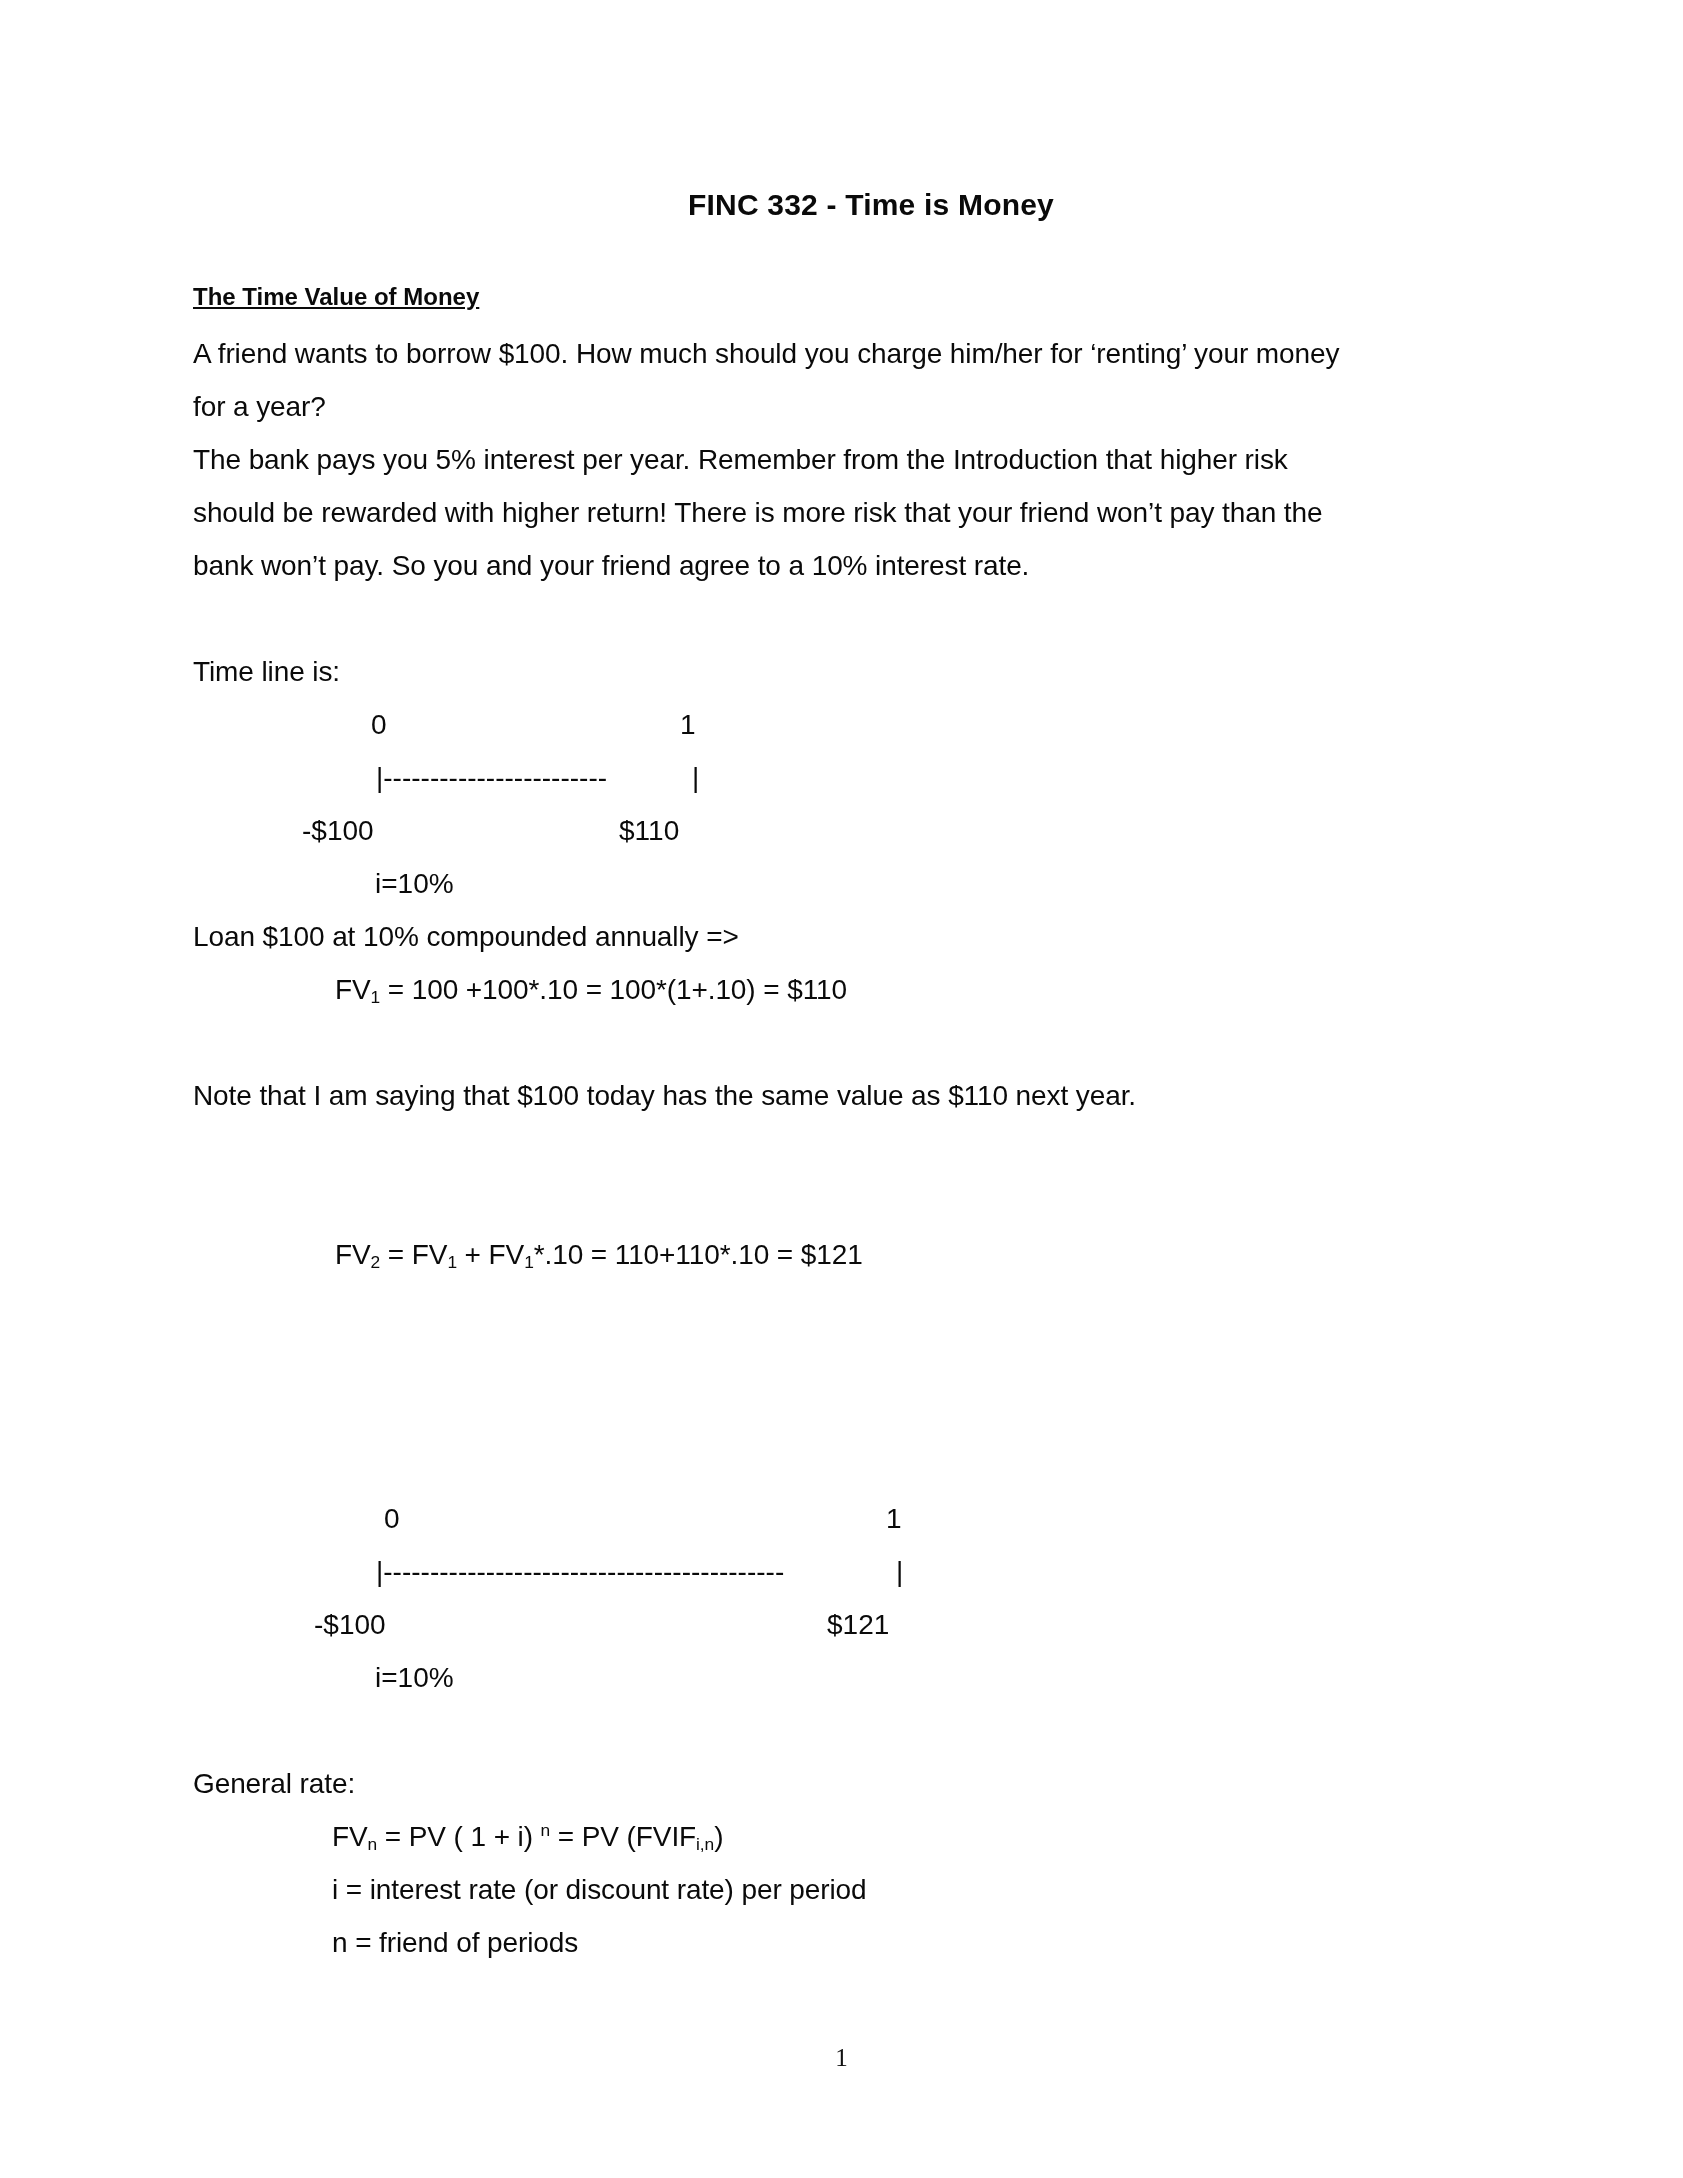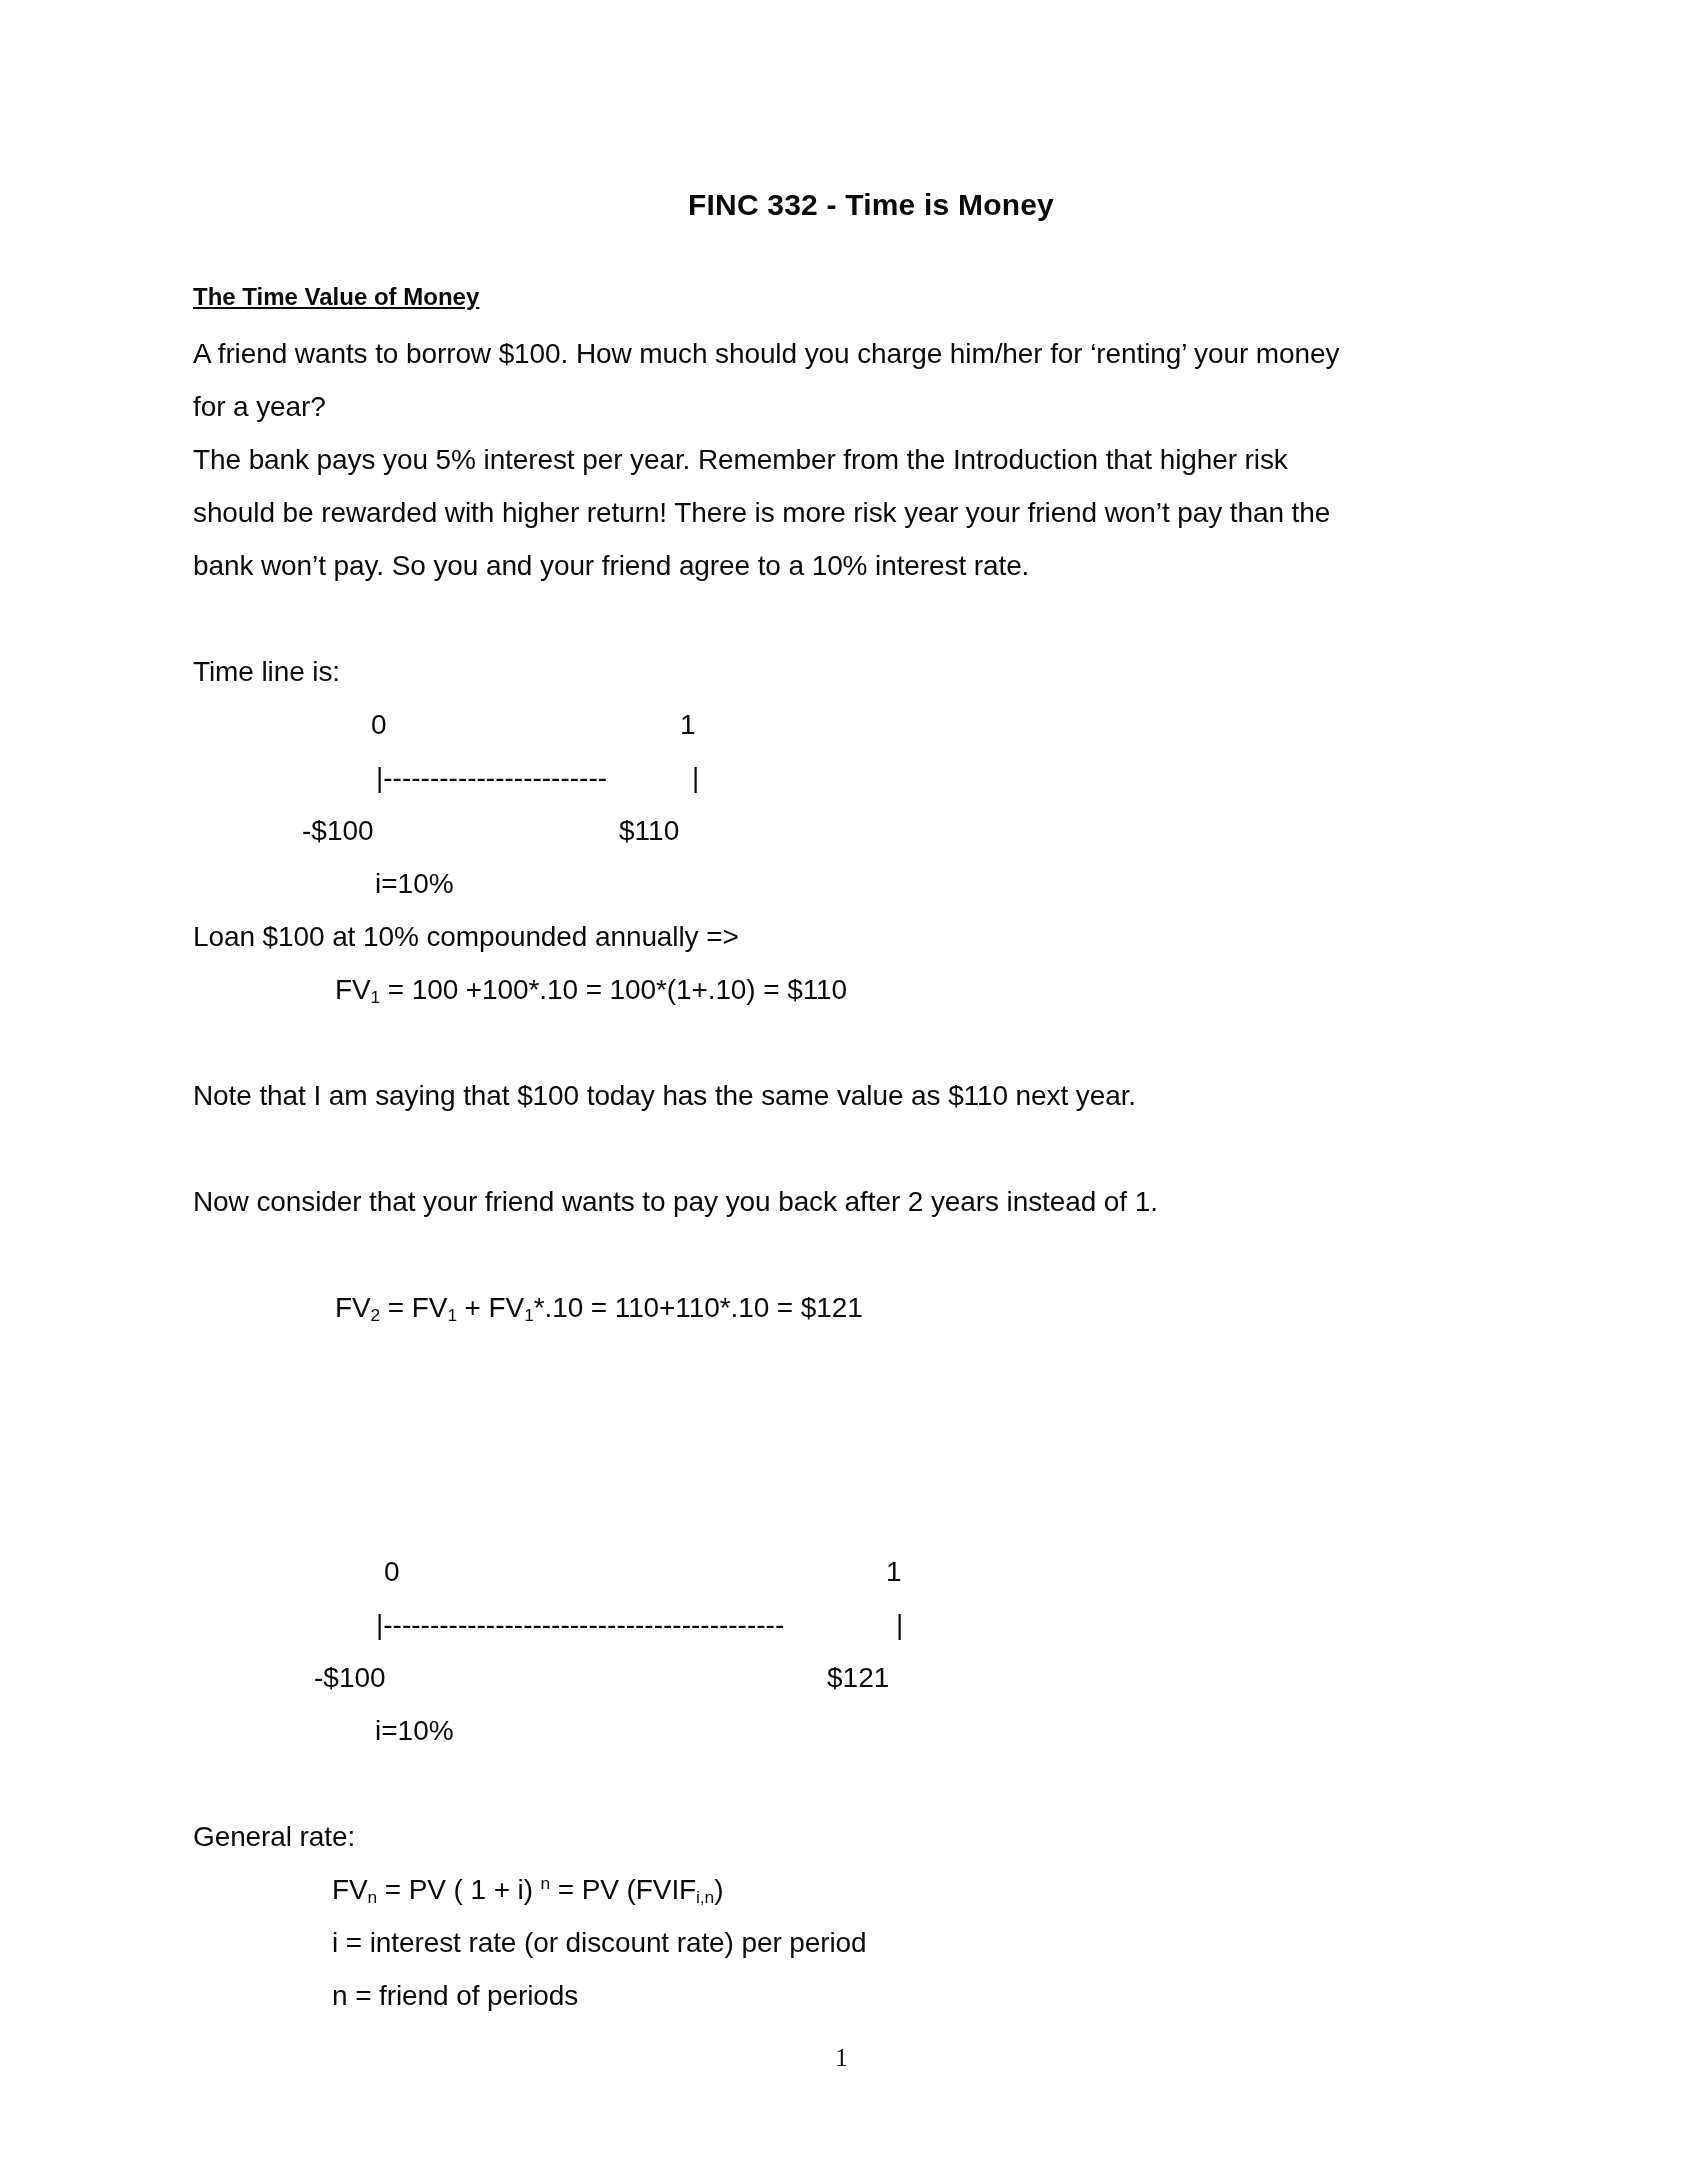--- a/index.html
+++ b/index.html
@@ -103,21 +103,21 @@
     <div class="doc-title">FINC 332  - Time is Money</div>
 
     <div>
       <span class="section-head">The Time Value of Money</span>
     </div>
 
     <div class="para">A friend wants to borrow $100.  How much should you charge him/her for ‘renting’ your money</div>
     <div class="para">for a year?</div>
 
     <div class="para">The bank pays you 5% interest per year.  Remember from the Introduction that higher risk</div>
-    <div class="para">should be rewarded with higher return!  There is more risk year your friend won’t pay than the</div>
+    <div class="para">should be rewarded with higher return!  There is more risk that your friend won’t pay than the</div>
     <div class="para">bank won’t pay.  So you and your friend agree to a 10% interest rate.</div>
 
     <div class="blank"></div>
 
     <div class="para">Time line is:</div>
 
     <div class="tl-wrap">
       <span class="tl-abs" style="left:178px;">0</span>
       <span class="tl-abs" style="left:487px;">1</span>
     </div>
@@ -136,21 +136,20 @@
     <div class="para">Loan $100 at 10% compounded annually =&gt;</div>
 
     <div class="para indent-eq"><span>FV</span><sub>1</sub><span> = 100 +100*.10 = 100*(1+.10) = $110</span></div>
 
     <div class="blank"></div>
 
     <div class="para">Note that I am saying that $100 today has the same value as $110 next year.</div>
 
     <div class="blank"></div>
 
-    <div class="para">Now consider that your friend wants to pay you back after 2 years instead of 1.</div>
 
     <div class="blank"></div>
 
     <div class="para indent-eq"><span>FV</span><sub>2</sub><span> = </span><span>FV</span><sub>1</sub><span> + </span><span>FV</span><sub>1</sub><span>*.10 = 110+110*.10 = $121</span></div>
 
     <div class="gap-xl"></div>
     <div class="blank"></div>
 
     <div class="tl-wrap">
       <span class="tl-abs" style="left:191px;">0</span>

